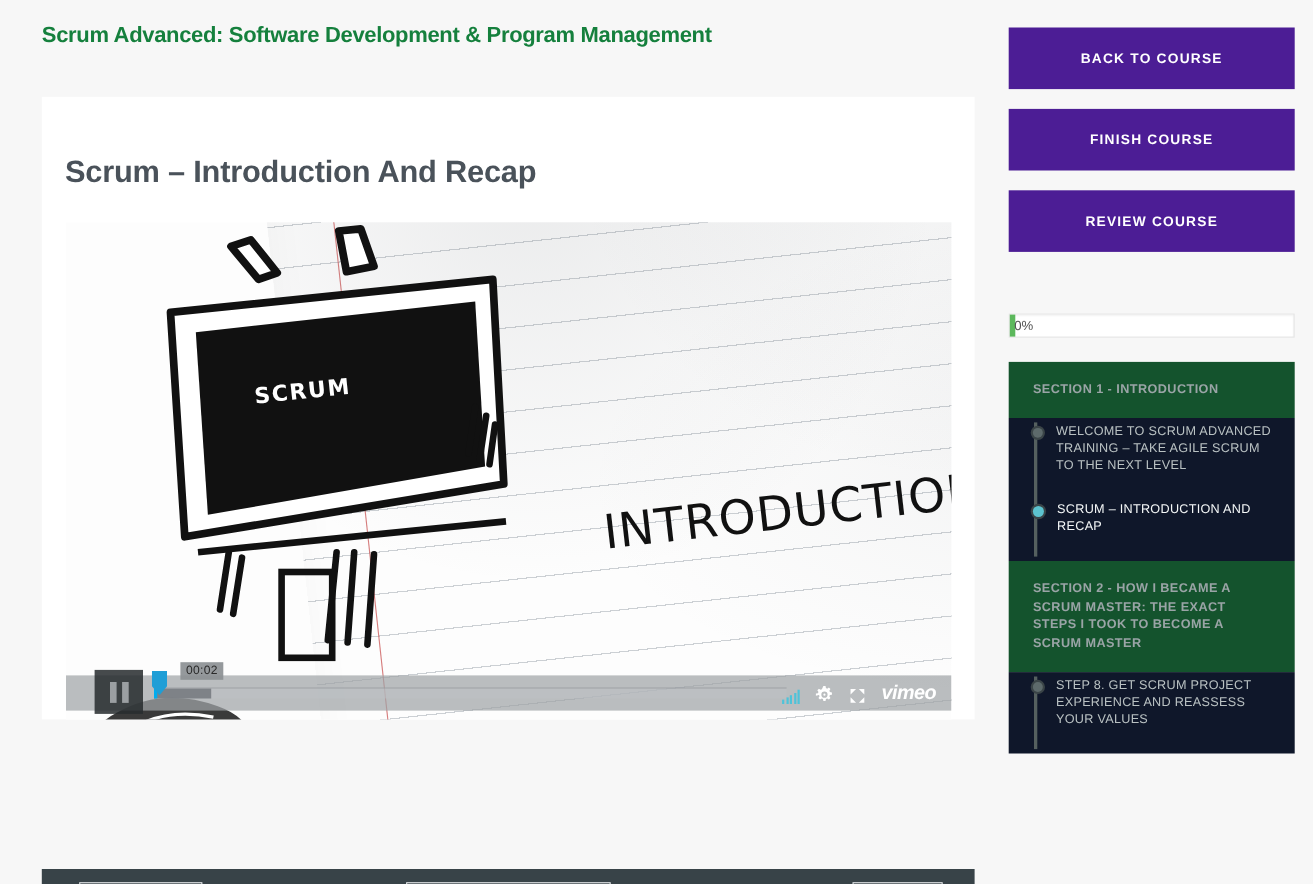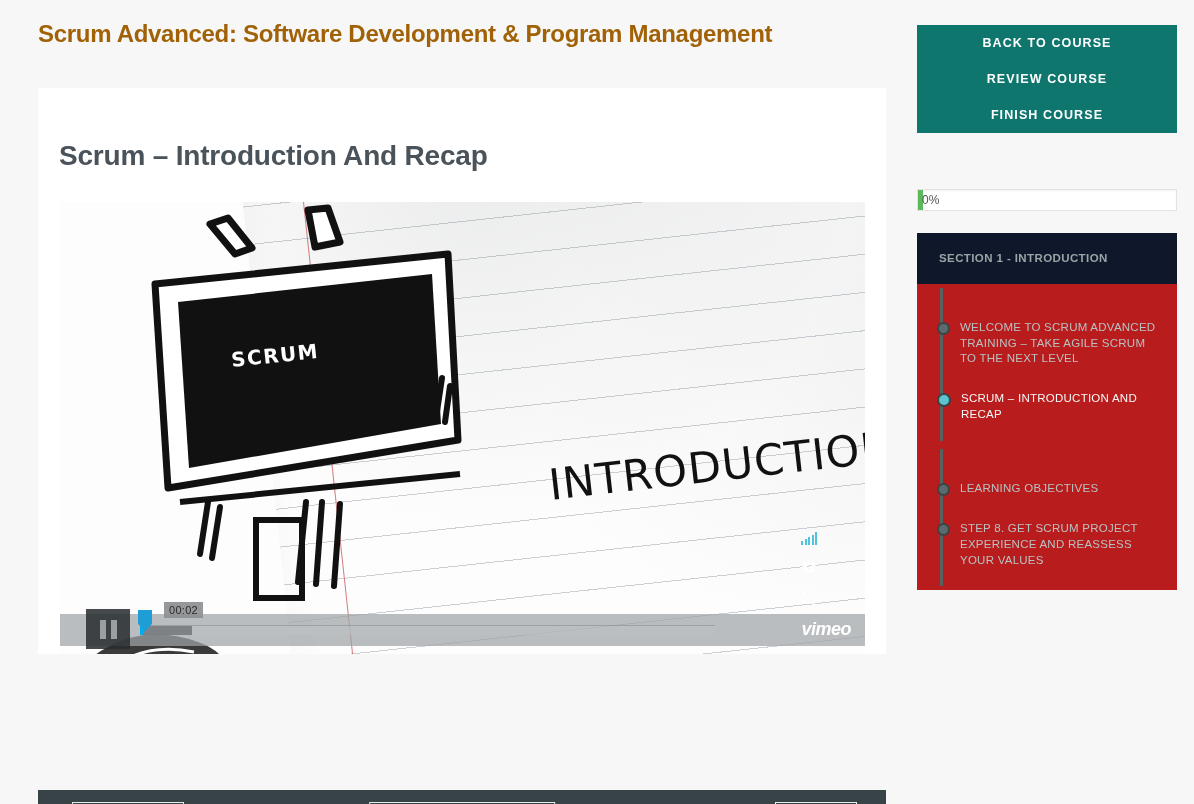--- a/index.html
+++ b/index.html
@@ -8,23 +8,23 @@
     background: #f7f7f7;
     font-family: "Liberation Sans", sans-serif;
     overflow: hidden;
   }
   .page { position: relative; width: 1194px; height: 804px; }
 
   
   .main-col { position: absolute; left: 38px; top: 0; width: 850px; }
 
   .course-title {
-    font-size: 24px;
+    font-size: 20px;
     font-weight: bold;
-    color: #a16207;
+    color: #15803d;
     letter-spacing: -0.3px;
     padding: 20px 0 0 0;
     line-height: 1.2;
     white-space: nowrap;
   }
 
   .content-card {
     position: absolute; left: 0; top: 88px;
     width: 848px; background: #ffffff;
     padding: 0;
@@ -114,21 +114,21 @@
     cursor: pointer;
   }
   .time-tip {
     position: absolute; left: 104px; bottom: 36px;
     background: rgba(140,144,148,0.92); color: #2a2a2a;
     font-size: 11px; padding: 2px 5px; font-family: "Liberation Sans", sans-serif;
     letter-spacing: 0.3px;
   }
   .ctrl-right {
     position: absolute; right: 14px; bottom: 14px;
-    display: flex; align-items: flex-start; gap: 14px; flex-direction: column;
+    display: flex; align-items: flex-end; gap: 14px;
   }
   .vol-bars { display: flex; align-items: flex-end; gap: 1.5px; height: 13px; cursor: pointer; }
   .vol-bars i { display: block; width: 2px; background: #4ec3d9; }
   .vol-bars i:nth-child(1){height:4px}.vol-bars i:nth-child(2){height:6px}
   .vol-bars i:nth-child(3){height:8px}.vol-bars i:nth-child(4){height:10px}
   .vol-bars i:nth-child(5){height:13px}
   .vimeo-mark {
     color: #fff; font-style: italic; font-weight: bold; font-size: 18px;
     letter-spacing: -0.5px; font-family: "Liberation Sans", sans-serif;
   }
@@ -145,22 +145,22 @@
     letter-spacing: 0.2px; padding: 6px 9px; cursor: pointer;
     font-family: "Liberation Sans", sans-serif;
   }
   .nav-prev { left: 34px; }
   .nav-mark { left: 50%; transform: translateX(-50%); }
   .nav-next { right: 29px; }
 
   
   .side { position: absolute; left: 917px; top: 0; width: 260px; }
   .side-btn {
-    display: block; width: 260px; height: 36px; 
-    background: #0f766e; border: none; color: #ffffff;
+    display: block; width: 260px; height: 56px; margin-bottom: 18px;
+    background: #4c1d95; border: none; color: #ffffff;
     font-size: 12.5px; font-weight: bold; letter-spacing: 1.1px;
     cursor: pointer; font-family: "Liberation Sans", sans-serif;
   }
   .side-btn:first-child { margin-top: 25px; }
 
   .progress-outer {
     position: relative; width: 260px; height: 22px; margin-top: 56px;
     background: #ffffff; border: 1px solid #e3e3e3;
     box-shadow: inset 0 1px 2px rgba(0,0,0,0.06);
   }
@@ -168,25 +168,25 @@
     position: absolute; left: 0; top: 0; height: 100%; width: 5px;
     background: #5cb85c;
   }
   .progress-label {
     position: absolute; left: 4px; top: 3px;
     font-size: 12px; color: #555; font-family: "Liberation Sans", sans-serif;
   }
 
   .sections { margin-top: 22px; width: 260px; }
   .sec-head {
-    background: #0f172a; color: #9aa4a6;
+    background: #14532d; color: #9aa4a6;
     font-size: 11.5px; font-weight: bold; letter-spacing: 0.4px;
     line-height: 1.45; padding: 17px 22px;
   }
-  .sec-body { background: #b91c1c; padding: 36px 0 22px 0; position: relative; }
+  .sec-body { background: #0f172a; padding: 5px 0 22px 0; position: relative; }
   .unit-item {
     position: relative; display: flex; align-items: flex-start;
     padding: 0 18px 0 22px; margin-bottom: 24px; cursor: pointer;
   }
   .unit-item:last-child { margin-bottom: 0; }
   .rail {
     position: absolute; left: 23px; top: 4px; bottom: 4px;
     width: 3px; background: #55605f;
   }
   .dot {
@@ -310,47 +310,44 @@
       <div class="nav-bar">
         <button class="nav-btn nav-prev">PREVIOUS UNIT</button>
         <button class="nav-btn nav-mark">MARK THIS UNIT COMPLETE</button>
         <button class="nav-btn nav-next">NEXT UNIT</button>
       </div>
     </div>
   </div>
 
   <div class="side">
     <button class="side-btn">BACK TO COURSE</button>
+    <button class="side-btn">FINISH COURSE</button>
     <button class="side-btn">REVIEW COURSE</button>
-    <button class="side-btn">FINISH COURSE</button>
 
     <div class="progress-outer">
       <div class="progress-fill"></div>
       <div class="progress-label">0%</div>
     </div>
 
     <div class="sections" id="sections-root">
         <div class="sec-head">SECTION 1 - INTRODUCTION</div>
         <div class="sec-body">
           <div class="rail"></div>
           <div class="unit-item">
             <span class="dot"></span>
             <span class="unit-label">WELCOME TO SCRUM ADVANCED TRAINING – TAKE AGILE SCRUM TO THE NEXT LEVEL</span>
           </div>
           <div class="unit-item">
             <span class="dot active"></span>
             <span class="unit-label active">SCRUM – INTRODUCTION AND RECAP</span>
           </div>
         </div>
+        <div class="sec-head">SECTION 2 - HOW I BECAME A SCRUM MASTER: THE EXACT STEPS I TOOK TO BECOME A SCRUM MASTER</div>
         <div class="sec-body">
           <div class="rail"></div>
           <div class="unit-item">
             <span class="dot"></span>
-            <span class="unit-label">LEARNING OBJECTIVES</span>
-          </div>
-          <div class="unit-item">
-            <span class="dot"></span>
             <span class="unit-label">STEP 8. GET SCRUM PROJECT EXPERIENCE AND REASSESS YOUR VALUES</span>
           </div>
         </div>
       </div>
   </div>
 </div>
 
 </body></html>

